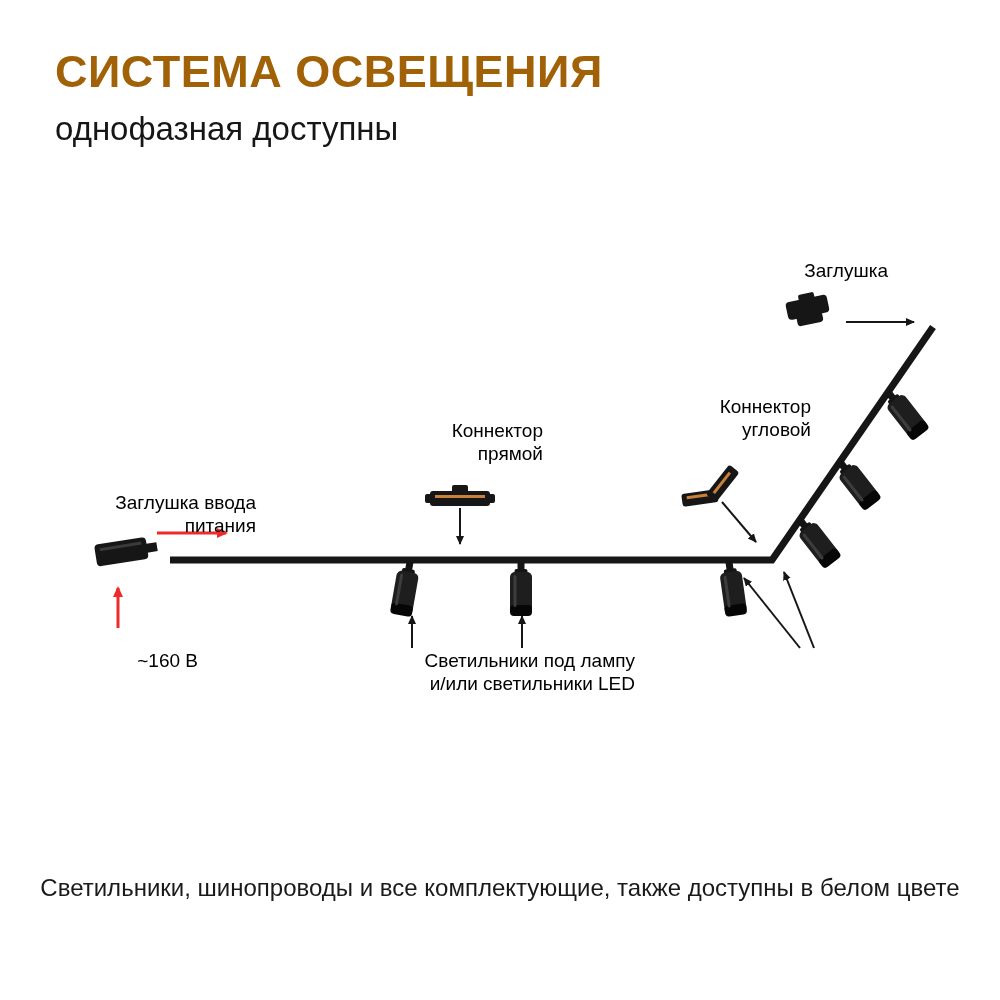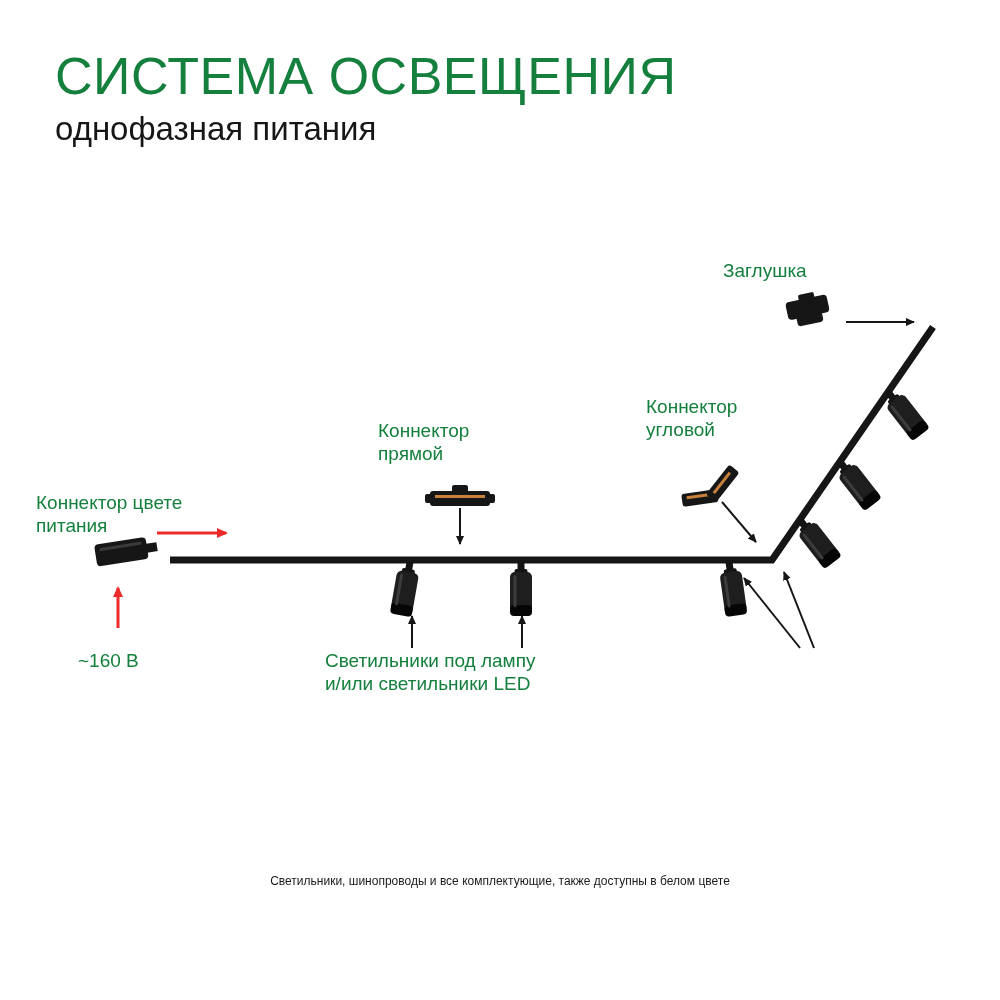--- a/index.html
+++ b/index.html
@@ -2,54 +2,54 @@
 <html><head>
 <meta charset="utf-8">
 <style>
   * { margin: 0; padding: 0; box-sizing: border-box; }
   html, body { width: 1000px; height: 1000px; background: #ffffff; overflow: hidden; }
   body { font-family: "Liberation Sans", "DejaVu Sans", sans-serif; color: #161616; }
   .page { position: relative; width: 1000px; height: 1000px; }
 
   .title {
     position: absolute; left: 55px; top: 46px;
-    font-size: 52px; font-weight: 400; letter-spacing: 0.5px; color: #15803d;
+    font-size: 45px; font-weight: 700; letter-spacing: 0.5px; color: #a16207;
   }
   .subtitle {
     position: absolute; left: 55px; top: 110px;
     font-size: 33px; font-weight: 400; color: #161616;
   }
 
   .diagram-label {
     position: absolute;
-    font-size: 19px; line-height: 1.2; color: #15803d;
-    text-align: left; white-space: pre-line;
+    font-size: 19px; line-height: 1.2; color: #000000;
+    text-align: right; white-space: pre-line;
   }
   .lbl-power     { left: 36px;  top: 492px; width: 220px; }
   .lbl-straight  { left: 378px; top: 420px; width: 165px; }
   .lbl-corner    { left: 646px; top: 396px; width: 165px; }
   .lbl-endcap    { left: 723px; top: 260px; width: 165px; }
   .lbl-voltage   { left: 78px;  top: 650px; width: 120px; }
   .lbl-fixtures  { left: 325px; top: 650px; width: 310px; }
   .lbl-track     { left: 755px; top: 650px; width: 130px; }
 
   .footer-note {
     position: absolute; left: 0; top: 874px; width: 1000px;
-    text-align: center; font-size: 12px; color: #1a1a1a;
+    text-align: center; font-size: 24px; color: #1a1a1a;
   }
 
   svg.diagram { position: absolute; left: 0; top: 0; }
 </style>
 </head>
 <body>
 
 <div class="page">
 
   <div class="title">СИСТЕМА ОСВЕЩЕНИЯ</div>
-  <div class="subtitle">однофазная питания</div>
+  <div class="subtitle">однофазная доступны</div>
 
   <svg class="diagram" width="1000" height="1000" viewBox="0 0 1000 1000">
     <defs>
       <marker id="ah-black" markerWidth="11" markerHeight="9" refX="8" refY="4" orient="auto" markerUnits="userSpaceOnUse">
         <path d="M0,0 L9,4 L0,8 z" fill="#161616"></path>
       </marker>
       <marker id="ah-red" markerWidth="13" markerHeight="11" refX="9" refY="5" orient="auto" markerUnits="userSpaceOnUse">
         <path d="M0,0 L11,5 L0,10 z" fill="#ee2b2b"></path>
       </marker>
       <g id="spotlight">
@@ -113,21 +113,21 @@
 
     <line x1="800" y1="648" x2="744" y2="578" stroke="#161616" stroke-width="2" marker-end="url(#ah-black)"></line>
     <line x1="814" y1="648" x2="784" y2="572" stroke="#161616" stroke-width="2" marker-end="url(#ah-black)"></line>
   </svg>
 
   <div class="diagram-label lbl-endcap">Заглушка</div>
   <div class="diagram-label lbl-corner">Коннектор
 угловой</div>
   <div class="diagram-label lbl-straight">Коннектор
 прямой</div>
-  <div class="diagram-label lbl-power">Коннектор цвете
+  <div class="diagram-label lbl-power">Заглушка ввода
 питания</div>
   <div class="diagram-label lbl-voltage">~160 В</div>
   <div class="diagram-label lbl-fixtures">Светильники под лампу
 и/или светильники LED</div>
 
   <div class="footer-note">Светильники, шинопроводы и все комплектующие, также доступны в белом цвете</div>
 
 </div>
 
 </body></html>

